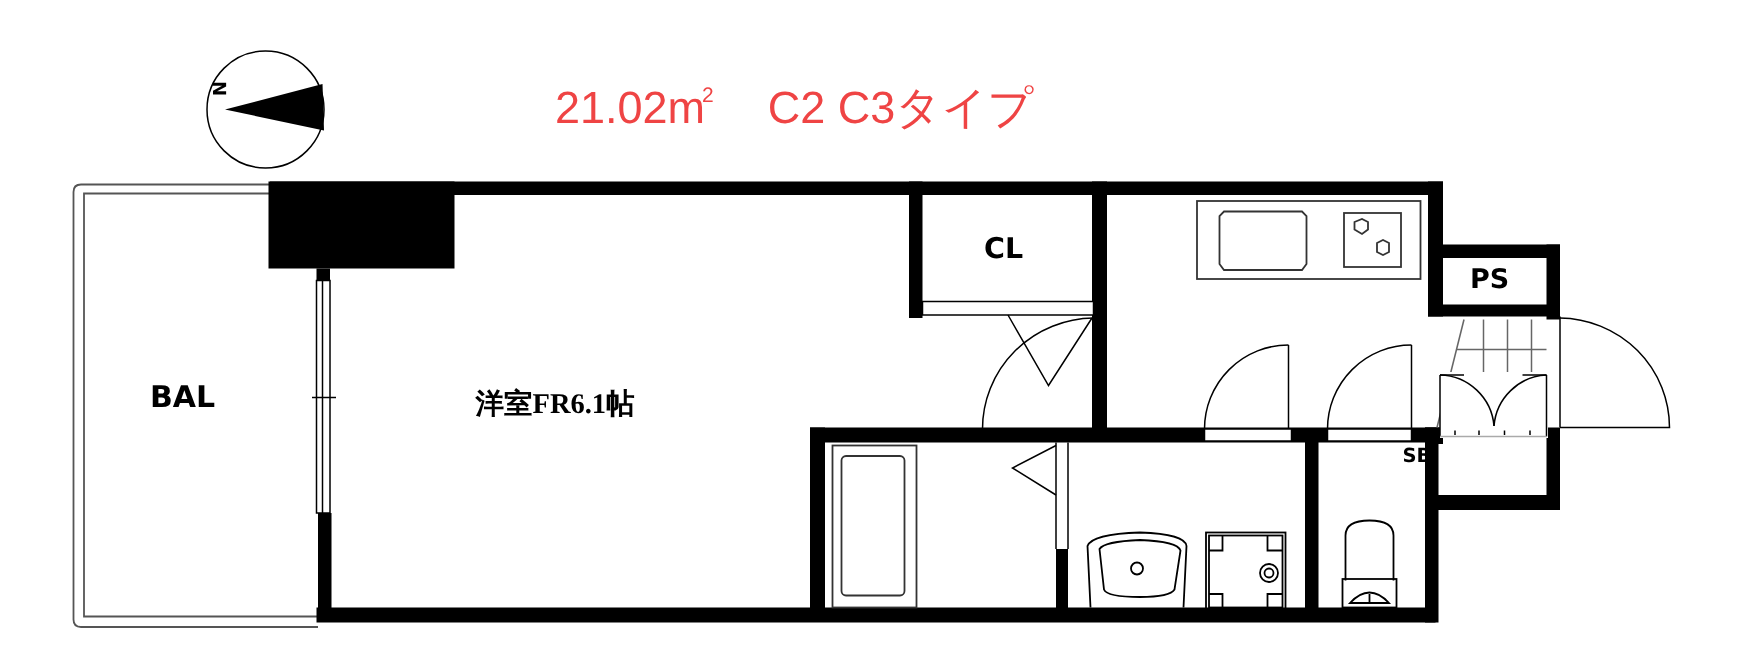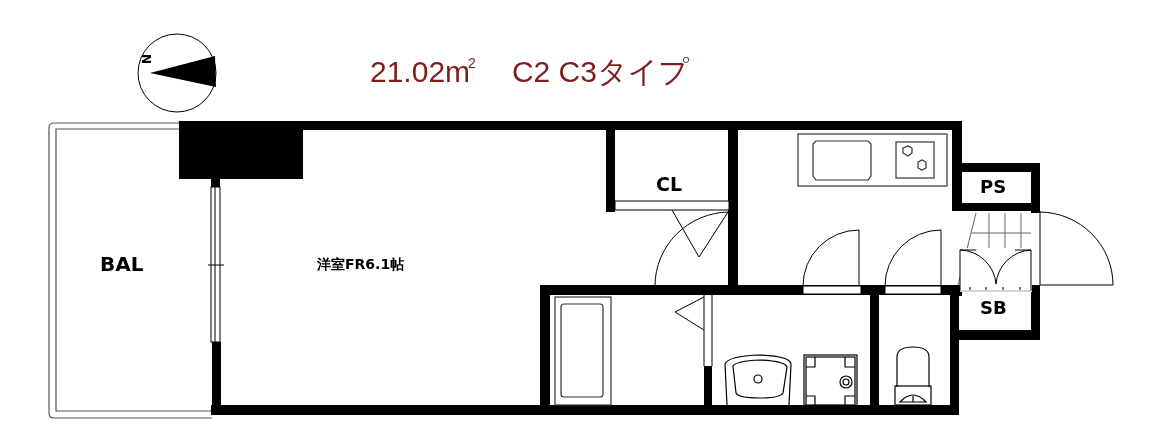--- a/index.html
+++ b/index.html
@@ -1,33 +1,33 @@
 <!DOCTYPE html>
 <html><head>
   <meta charset="utf-8">
   <style>
     html, body { margin: 0; padding: 0; background: #ffffff; }
     body { width: 1167px; height: 433px; position: relative; overflow: hidden; font-family: "DejaVu Sans", sans-serif; }
     #plan { position: absolute; left: 0; top: 0; width: 1167px; height: 433px; }
     .title {
       position: absolute; left: 370px; top: 52px;
-      font-family: "Liberation Sans", sans-serif; font-size: 30px; color: #7f1d1d;
+      font-family: "Liberation Sans", sans-serif; font-size: 30px; color: #ef4444;
       white-space: nowrap; letter-spacing: 0px;
     }
     .title .sup { font-size: 14px; position: relative; top: -14px; margin-left: -2px; }
     .title .gap { display: inline-block; width: 36px; }
     .label {
       position: absolute; font-family: "DejaVu Sans", sans-serif; font-weight: bold; color: #000;
       white-space: nowrap;
     }
     .lbl-bal { left: 100px; top: 252px; font-size: 20px; }
-    .lbl-room { left: 317px; top: 256px; font-size: 14px; }
-    .lbl-cl { left: 656px; top: 155px; font-size: 19px; margin-top: 18px; }
+    .lbl-room { left: 317px; top: 256px; font-size: 19px; font-family: Liberation Serif, serif; }
+    .lbl-cl { left: 656px; top: 155px; font-size: 19px; }
     .lbl-ps { left: 980px; top: 176px; font-size: 18px; text-align: center; }
-    .lbl-sb { left: 980px; top: 297px; font-size: 18px; }
+    .lbl-sb { left: 935px; top: 297px; font-size: 13px; }
     .north { position: absolute; left: 136px; top: 32px; width: 82px; height: 82px; }
     .north-n { position: absolute; left: 141px; top: 52px; font-size: 12px; font-weight: bold; transform: rotate(90deg); font-family: "DejaVu Sans", sans-serif; }
   </style>
 </head>
 <body>
 
 <svg id="plan" viewBox="0 0 1167 433" xmlns="http://www.w3.org/2000/svg">
 
   <g fill="none" stroke="#555" stroke-width="1.2">
     <path d="M180 123 L54 123 Q49 123 49 128 L49 413 Q49 418 54 418 L212 418"></path>

